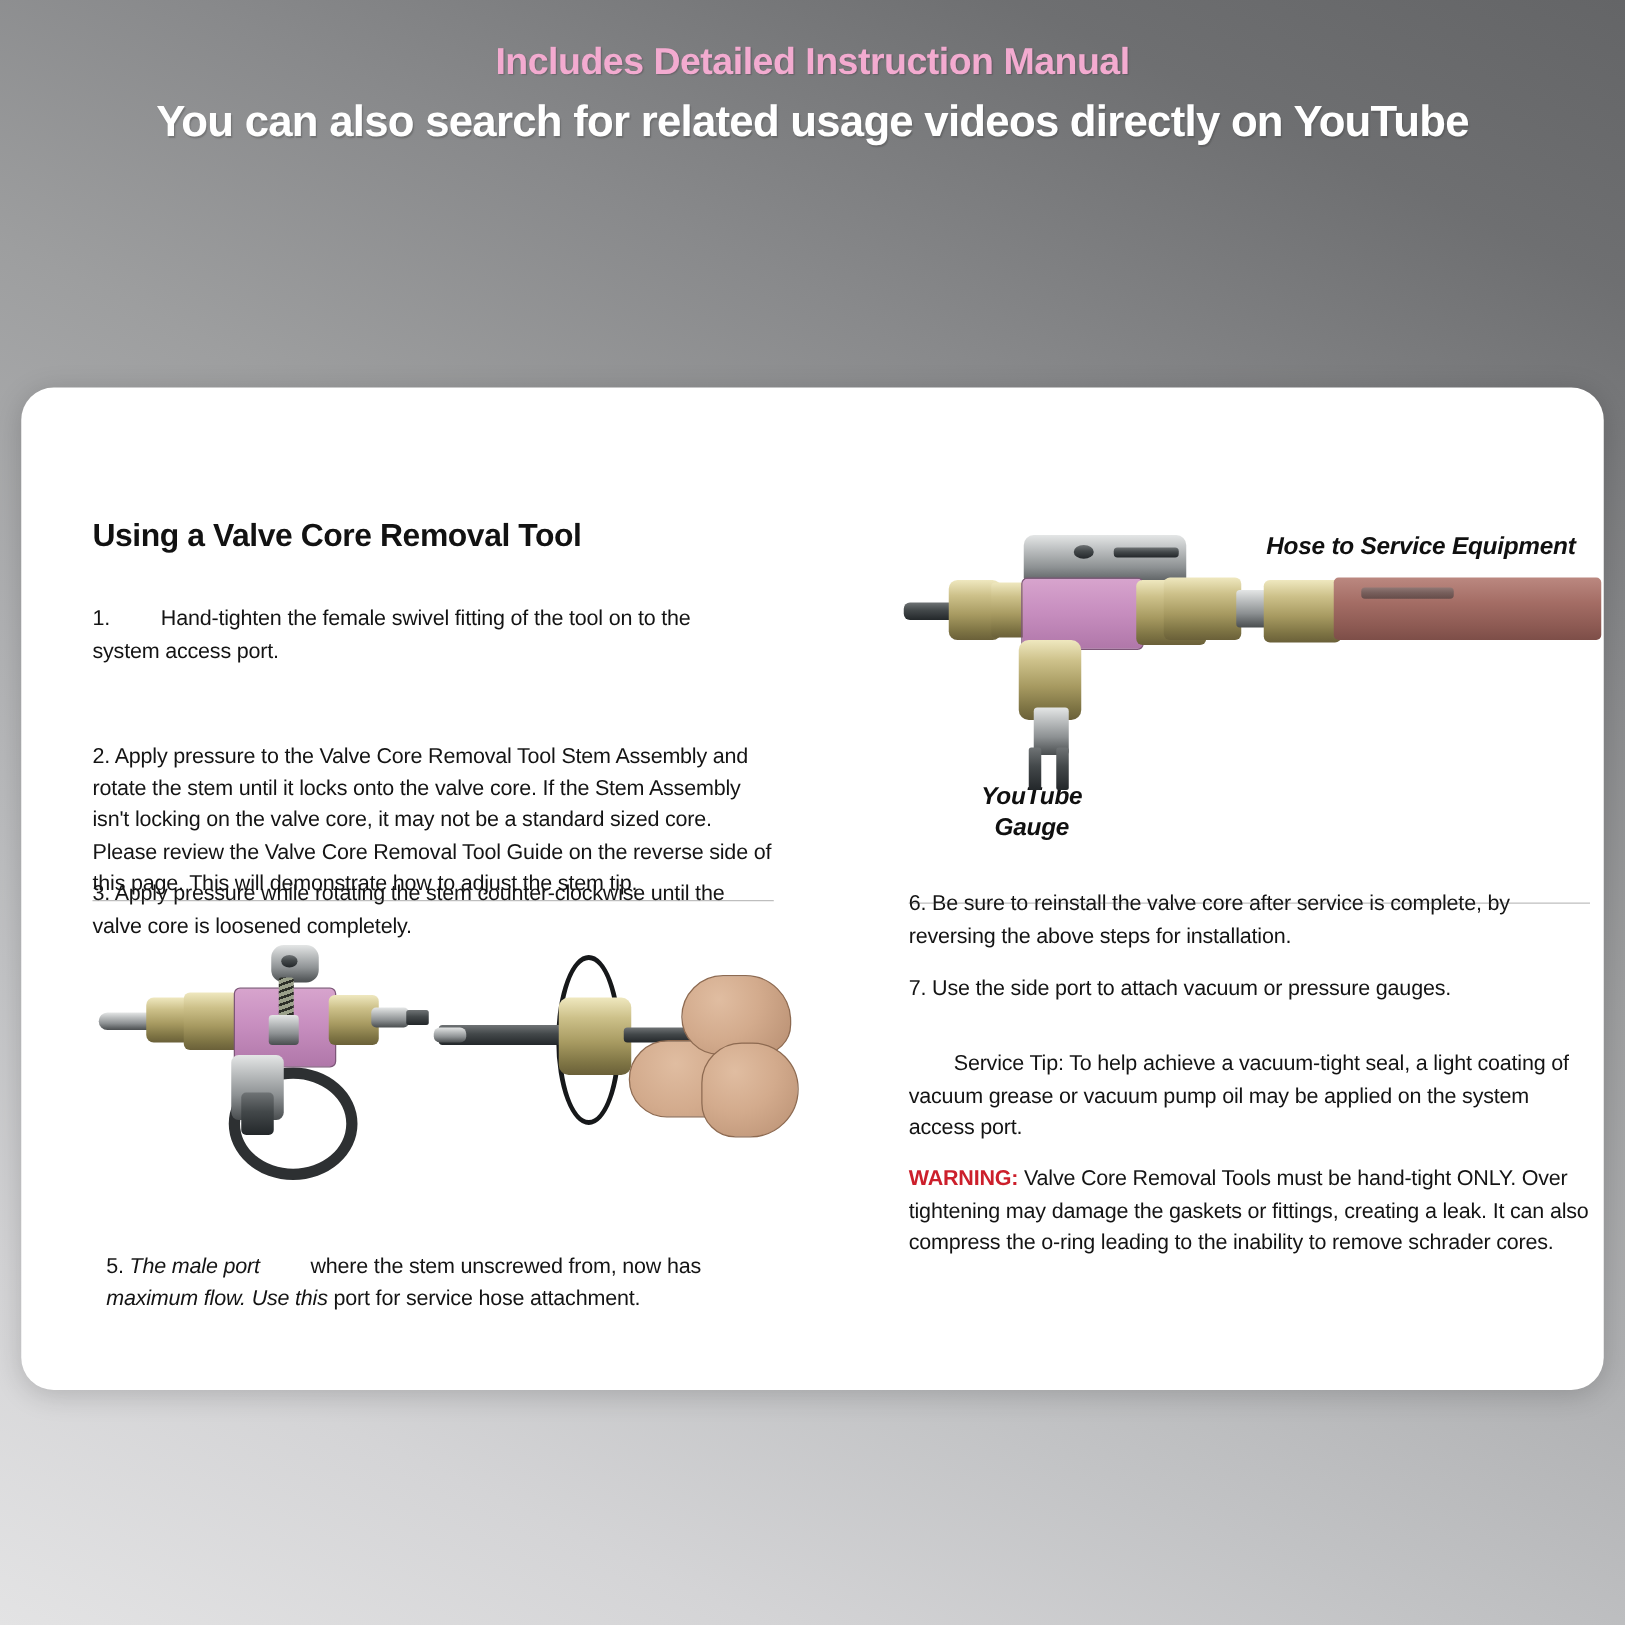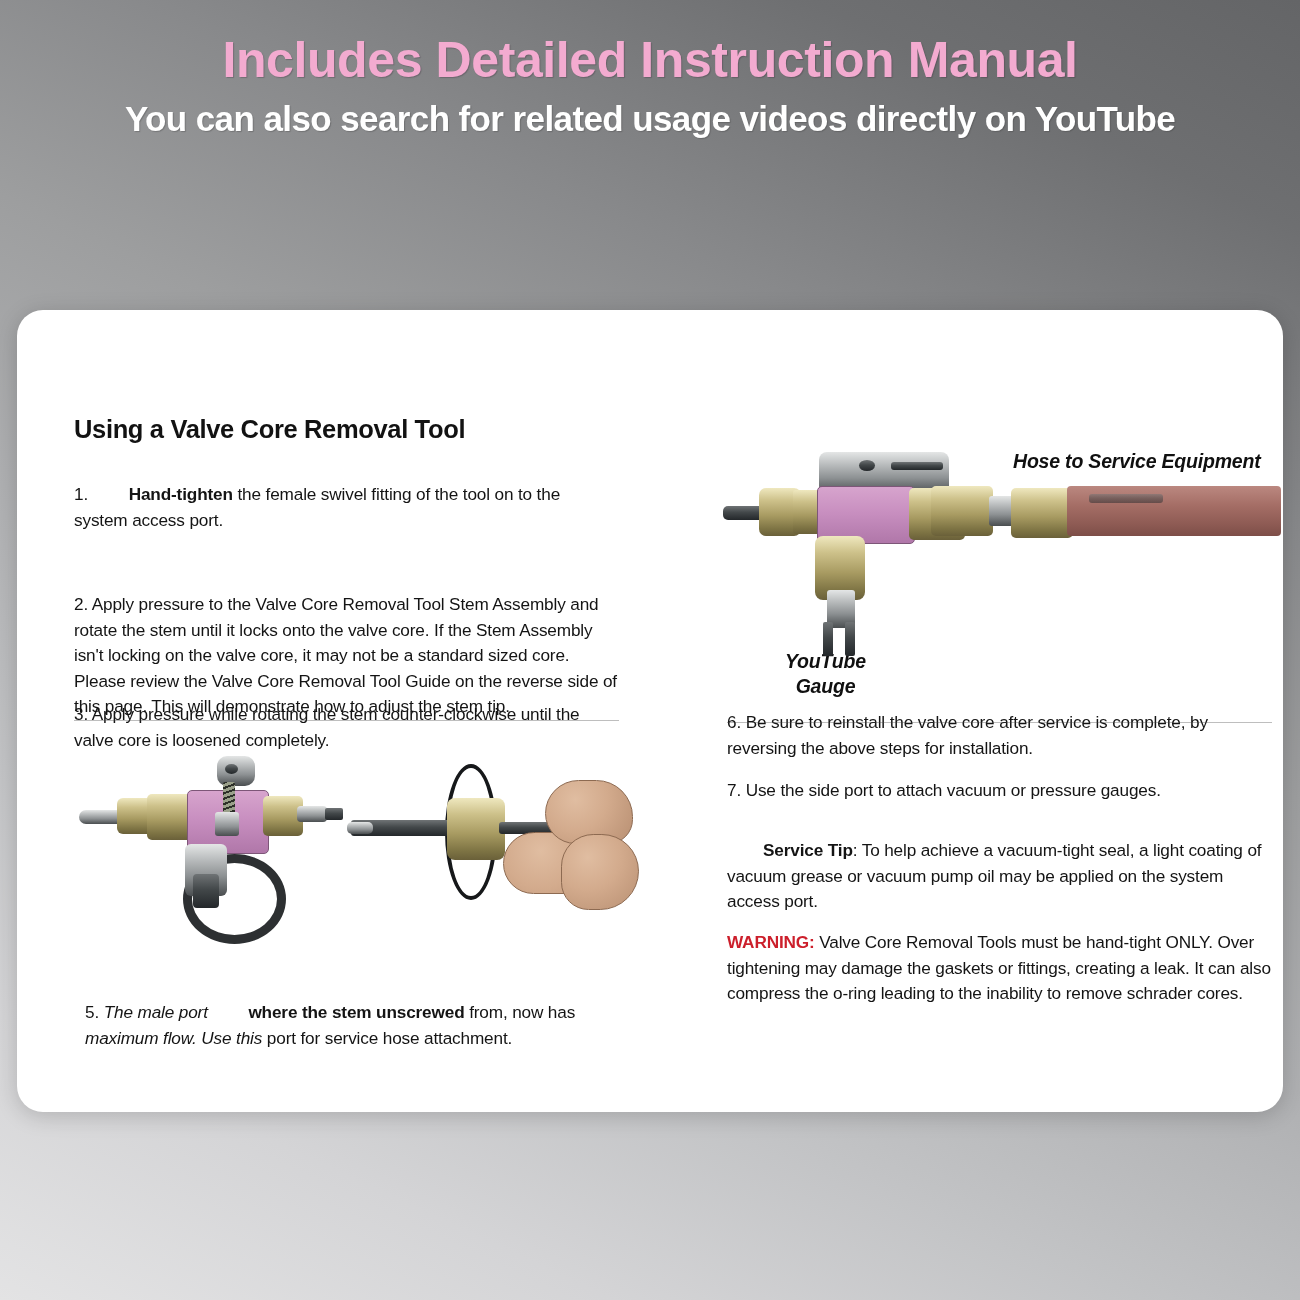--- a/index.html
+++ b/index.html
@@ -35,21 +35,21 @@
   .banner {
     position: absolute;
     top: 0;
     left: 0;
     width: 1300px;
     padding-top: 34px;
     text-align: center;
   }
   .banner-title {
     color: #f3abd0;
-    font-size: 50px;
+    font-size: 30px;
     font-weight: bold;
     letter-spacing: -0.4px;
     line-height: 1.05;
     text-shadow: 1px 1px 1px rgba(60,40,55,0.30);
     white-space: nowrap;
   }
   .banner-sub {
     margin-top: 14px;
     color: #ffffff;
     font-size: 35px;
@@ -97,21 +97,21 @@
     color: #121212;
     letter-spacing: -0.35px;
   }
 
   .para {
     font-size: 17.2px;
     line-height: 25.5px;
     color: #141414;
     letter-spacing: -0.15px;
   }
-  .para b { font-weight: bold; padding-left: 36px; }
+  .para b { font-weight: normal; padding-left: 36px; }
   .para i { font-style: italic; }
 
   .p1 { position: absolute; left: 17px; top: 172px; width: 522px; }
   .p2 { position: absolute; left: 17px; top: 240px; width: 545px; margin-top: 42px; }
   .p3 { position: absolute; left: 17px; top: 392px; width: 545px; }
 
   .figs-left {
     position: absolute;
     left: 8px;
     top: 438px;
@@ -122,21 +122,20 @@
   .p4 { position: absolute; left: 28px; top: 622px; width: 545px; }
   .p5 { position: absolute; left: 28px; top: 690px; width: 545px; }
 
   
   .fig-main {
     position: absolute;
     left: 6px;
     top: 110px;
     width: 560px;
     height: 275px;
-    margin-top: 24px;
   }
   .r6 { position: absolute; left: 10px; top: 400px; width: 545px; }
   .r7 { position: absolute; left: 10px; top: 468px; width: 545px; }
   .r8 { position: absolute; left: 10px; top: 528px; width: 535px; }
   .r9 { position: absolute; left: 10px; top: 620px; width: 545px; }
   .warn-word { color: #cc1f2b; font-weight: bold; }
 
   
   .scanline {
     position: absolute;

